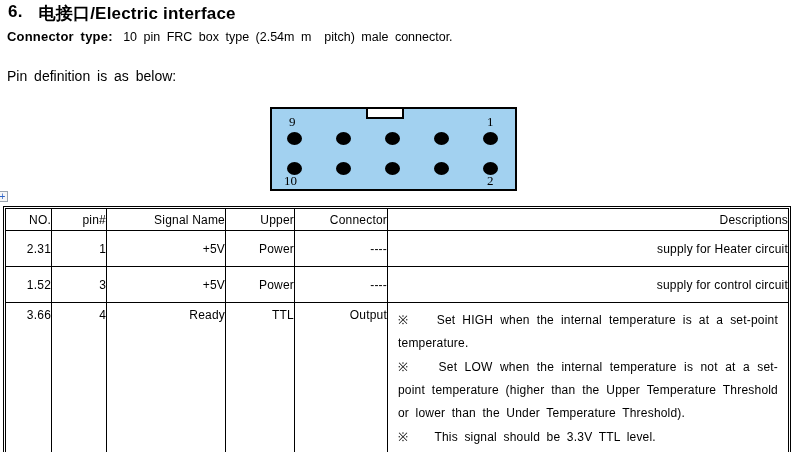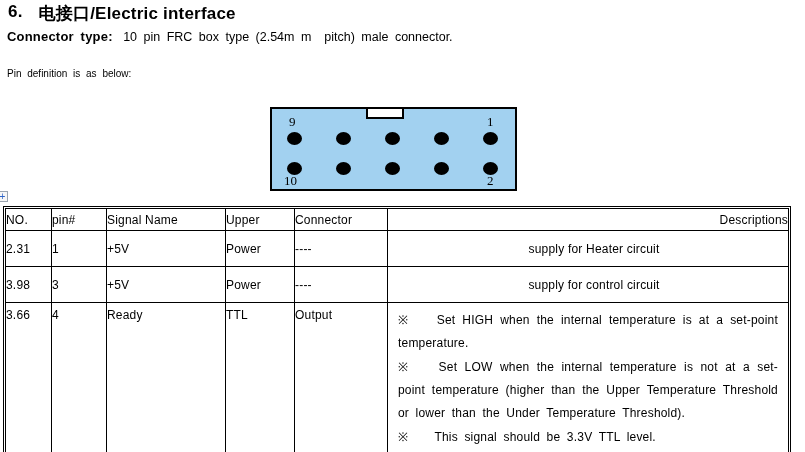--- a/index.html
+++ b/index.html
@@ -25,21 +25,21 @@
   
   .ctype {
     left: 7px; top: 29px;
     font-size: 12.5px;
     word-spacing: 3px;
     margin: 0;
   }
   .ctype b { font-size: 13px; letter-spacing: 0.2px; margin-right: 4px; }
   .pindef {
     left: 7px; top: 68px;
-    font-size: 10px;
+    font-size: 14px;
     word-spacing: 3px;
     margin: 0;
   }
 
   
   .connector {
     left: 270px; top: 107px;
     width: 247px; height: 84px;
     box-sizing: border-box;
     border: 2px solid #000;
@@ -94,30 +94,30 @@
     background: #fff;
   }
   table {
     border-collapse: collapse;
     width: 100%;
     table-layout: fixed;
     font-size: 12px;
   }
   th, td {
     border: 1px solid #000;
-    text-align: left;
+    text-align: right;
     vertical-align: middle;
     font-weight: normal;
     padding: 0;
     letter-spacing: 0.2px;
   }
   thead tr { height: 22px; }
   tbody tr.datarow { height: 36px; }
   th.desc-h { text-align: right; padding-left: 3px; }
-  td.desc-c { text-align: center; padding-left: 12px; }
+  td.desc-c { text-align: right; padding-left: 12px; }
   tr.lastrow td { vertical-align: top; padding-top: 5px; }
   td.desc-long { text-align: left; padding: 2px 9px 2px 9px; }
   td.desc-long p {
     margin: 1px;
     text-align: justify;
     line-height: 23px;
     word-spacing: 3px;
   }
 </style>
 </head>
@@ -178,21 +178,21 @@
     <tbody>
       <tr class="datarow">
         <td>2.31</td>
         <td>1</td>
         <td>+5V</td>
         <td>Power</td>
         <td>----</td>
         <td class="desc-c">supply for Heater circuit</td>
       </tr>
       <tr class="datarow">
-        <td>3.98</td>
+        <td>1.52</td>
         <td>3</td>
         <td>+5V</td>
         <td>Power</td>
         <td>----</td>
         <td class="desc-c">supply for control circuit</td>
       </tr>
       <tr class="lastrow">
         <td>3.66</td>
         <td>4</td>
         <td>Ready</td>

